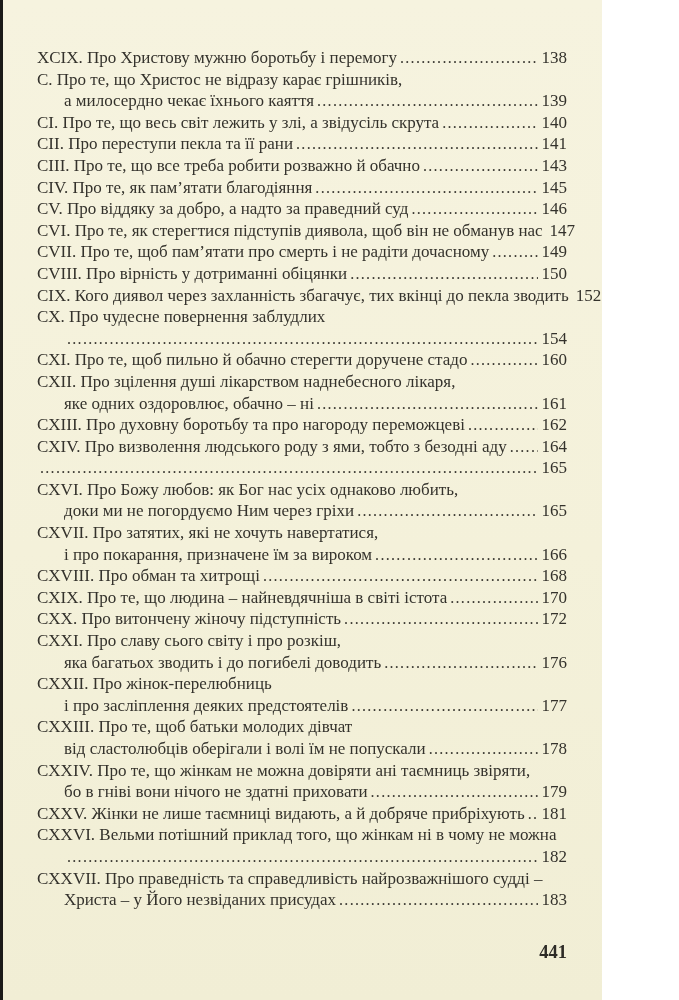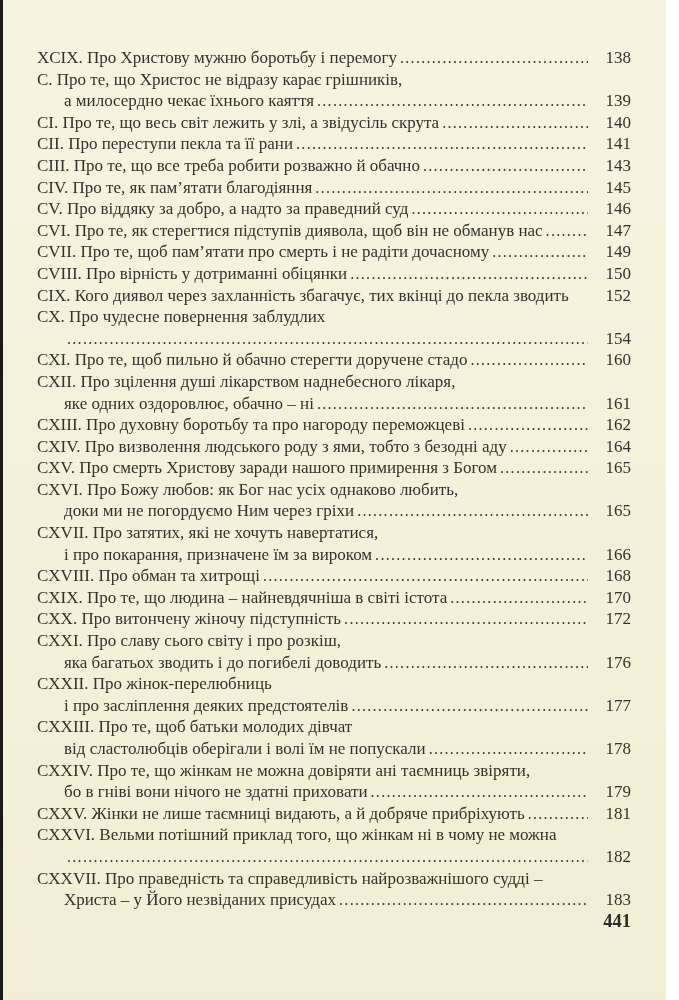--- a/index.html
+++ b/index.html
@@ -7,21 +7,21 @@
     padding: 0;
   }
   body {
     width: 679px;
     height: 1000px;
     overflow: hidden;
     font-family: "Liberation Serif", "DejaVu Serif", serif;
   }
   .page {
     position: relative;
-    width: 666px;
+    width: 602px;
     height: 1000px;
     background: linear-gradient(180deg, #f6f3df 0%, #f4f1da 55%, #f1eed5 100%);
     color: #34322c;
   }
   .scan-edge {
     position: absolute;
     left: 0;
     top: 0;
     width: 3px;
     height: 100%;
@@ -67,23 +67,24 @@
   .leader::after {
     content: "........................................................................................................................................";
     letter-spacing: 1.3px;
     font-size: 16px;
   }
   .leader.no-dots::after {
     content: "";
   }
   .toc-page {
     flex: 0 0 auto;
-    margin-left: 16px;
+    margin-left: 2px;
   }
   .folio {
+    margin-top: 31px;
     text-align: right;
     font-weight: bold;
     font-size: 18.5px;
     color: #2d2b26;
   }
 </style>
 </head>
 <body>
 
 <div class="page">
@@ -205,21 +206,20 @@
         </li>
         <li class="toc-entry">
           <div class="toc-row">
             <span class="toc-title">CXIV. Про визволення людського роду з ями, тобто з безодні аду</span>
             <span class="leader"></span>
             <span class="toc-page">164</span>
           </div>
         </li>
         <li class="toc-entry">
           <div class="toc-row">
-            <span class="toc-title">CXV. Про смерть Христову заради нашого примирення з Богом</span>
             <span class="leader"></span>
             <span class="toc-page">165</span>
           </div>
         </li>
         <li class="toc-entry">
           <div class="toc-row">
             <span class="toc-title">CXVI. Про Божу любов: як Бог нас усіх однаково любить,</span>
           </div>
           <div class="toc-row cont">
             <span class="toc-title">доки ми не погордуємо Ним через гріхи</span>

